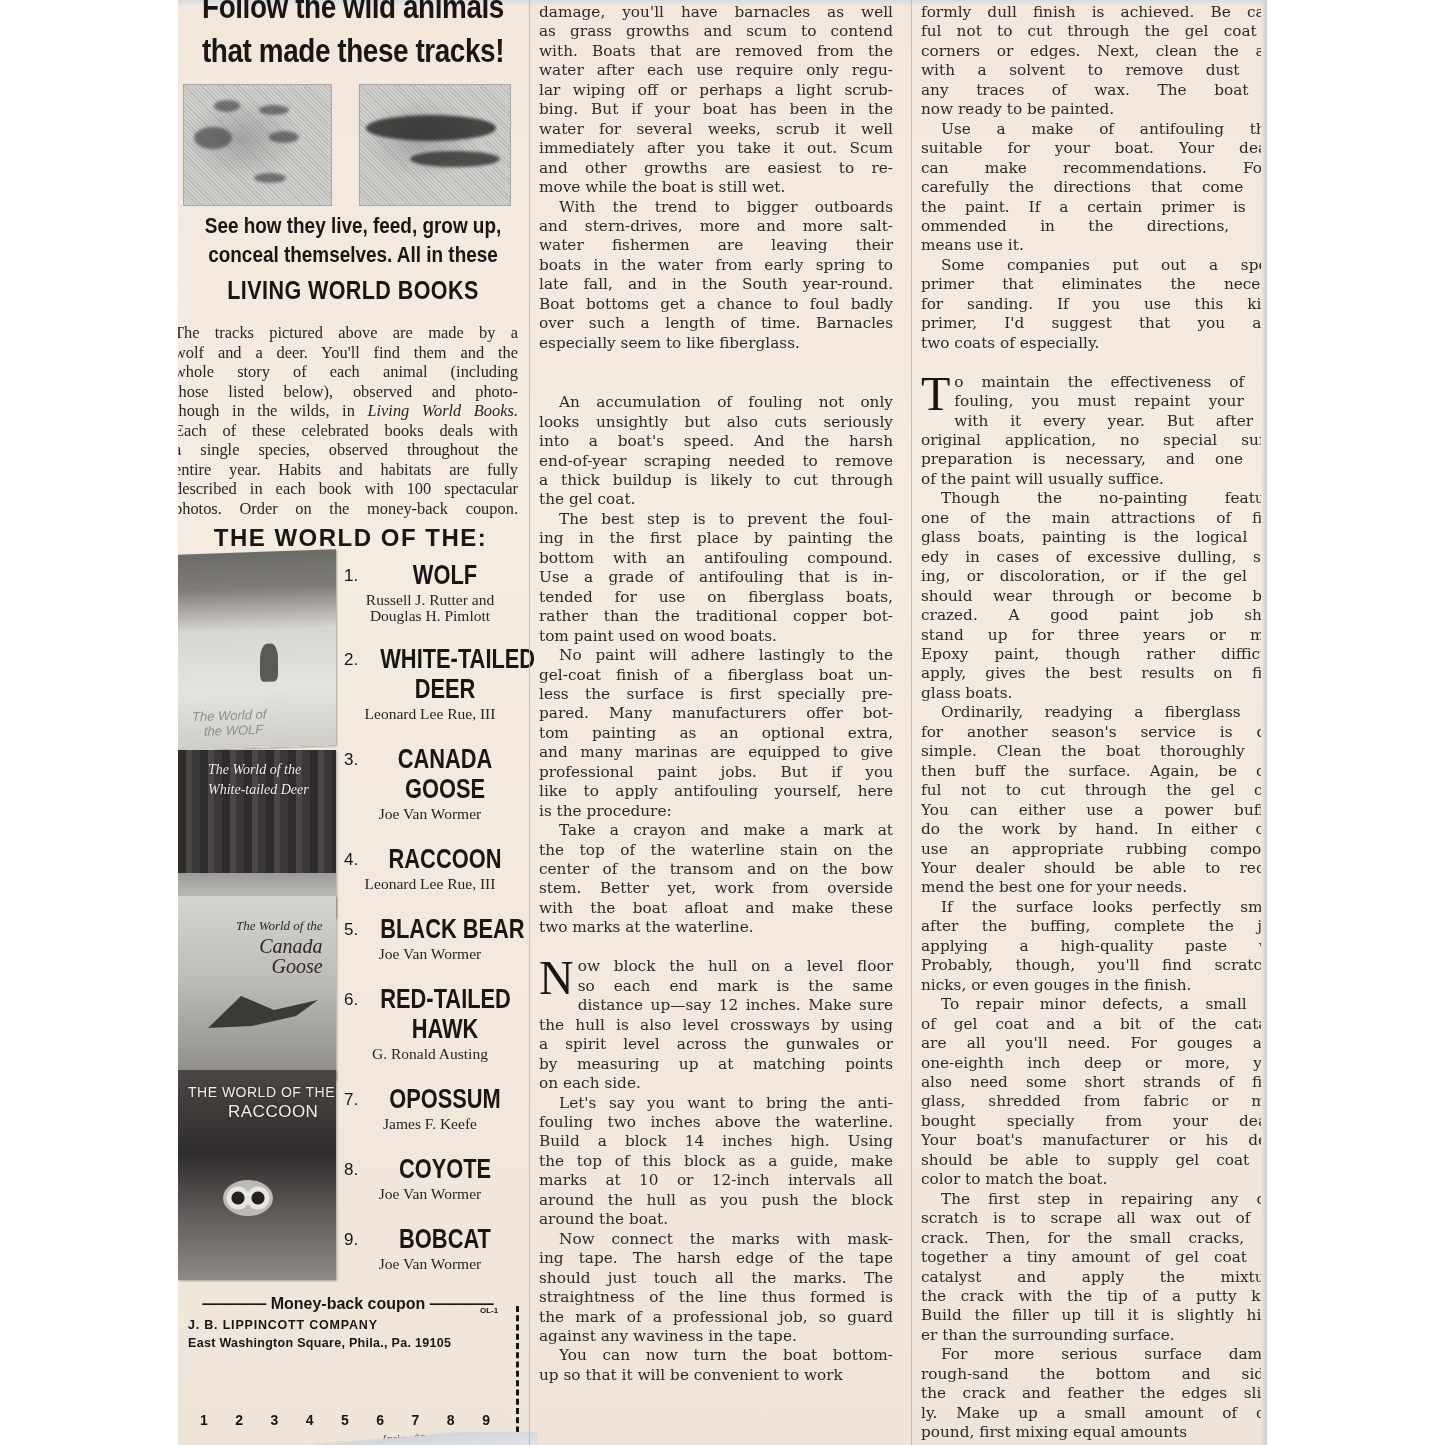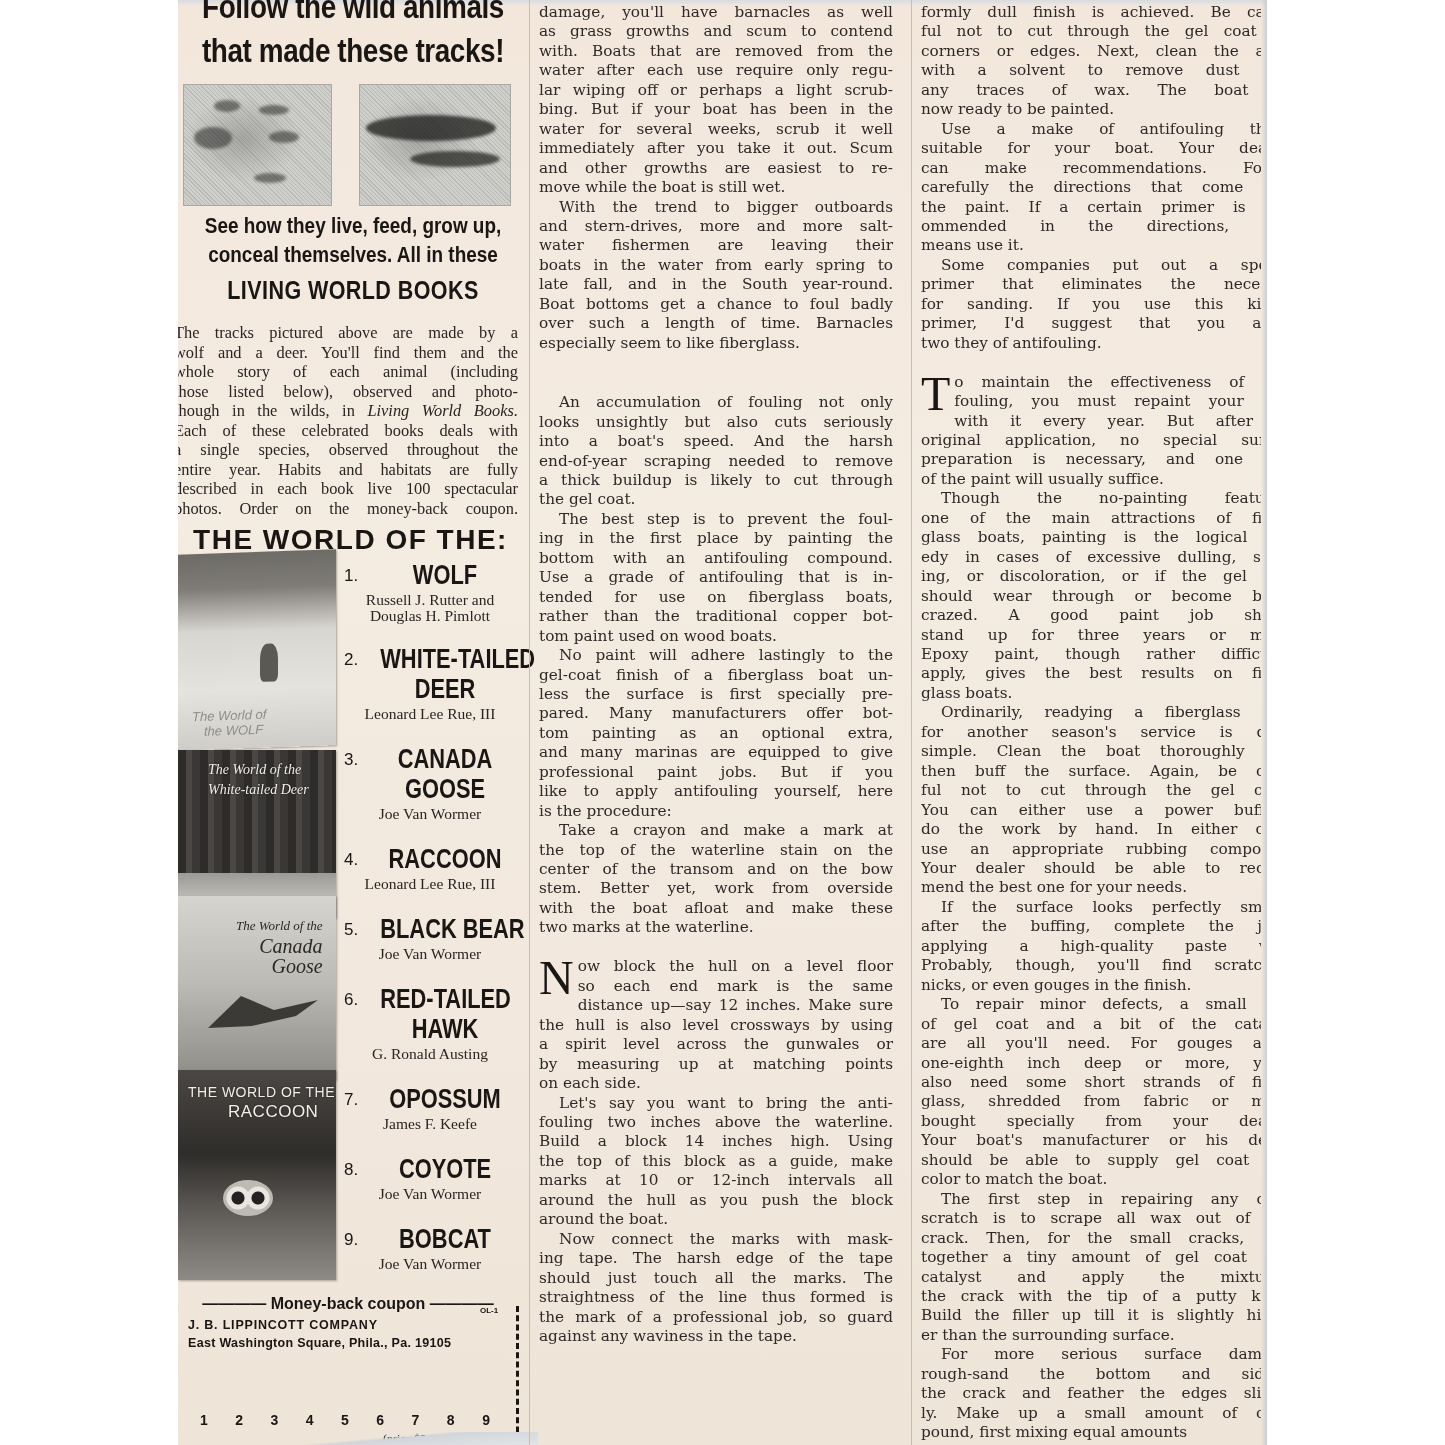--- a/index.html
+++ b/index.html
@@ -61,21 +61,21 @@
   .ad .blurb {
     position: absolute; left: -4px; top: 323px; width: 344px;
     font-family: "Liberation Serif", serif; font-size: 16.4px; line-height: 19.5px;
     color: #2a2522; text-align: justify; text-align-last: justify;
   }
   .ad .blurb .line { display: block; white-space: nowrap; text-align: justify; text-align-last: justify; }
   .ad .blurb em { font-style: italic; }
 
   .ad .world-of {
     position: absolute; left: 0; width: 345px; top: 524px; text-align: center;
-    font-family: "Liberation Sans", sans-serif; font-weight: bold; font-size: 28px; letter-spacing: 1.5px;
+    font-family: "Liberation Sans", sans-serif; font-weight: bold; font-size: 24px; letter-spacing: 1.5px;
     color: #1a1614;
   }
 
   .covers {
     position: absolute; left: 0; top: 552px; width: 158px; height: 728px;
   }
   .cover {
     position: absolute; left: 0; width: 158px; box-shadow: 1px 1px 2px rgba(0,0,0,0.3);
     overflow: hidden;
   }
@@ -211,21 +211,21 @@
 
     <div class="blurb">
       <span class="line">The tracks pictured above are made by a</span>
       <span class="line">wolf and a deer. You'll find them and the</span>
       <span class="line">whole story of each animal (including</span>
       <span class="line">those listed below), observed and photo-</span>
       <span class="line"><span>though in the wilds, in</span> <em>Living World Books.</em></span>
       <span class="line">Each of these celebrated books deals with</span>
       <span class="line">a single species, observed throughout the</span>
       <span class="line">entire year. Habits and habitats are fully</span>
-      <span class="line">described in each book live 100 spectacular</span>
+      <span class="line">described in each book with 100 spectacular</span>
       <span class="line">photos. Order on the money-back coupon.</span>
     </div>
 
     <div class="world-of">THE WORLD OF THE:</div>
 
     <div class="covers">
       <div class="cover wolf">
         <div class="wolf-shape"></div>
         <div class="cover-title">
           <div>The World of</div>
@@ -413,20 +413,24 @@
         <span class="ln last">around the boat.</span>
       </p>
       <p class="para">
         <span class="ln" style="padding-left: 20px;">Now connect the marks with mask-</span>
         <span class="ln">ing tape. The harsh edge of the tape</span>
         <span class="ln">should just touch all the marks. The</span>
         <span class="ln">straightness of the line thus formed is</span>
         <span class="ln">the mark of a professional job, so guard</span>
         <span class="ln last">against any waviness in the tape.</span>
       </p>
+      <p class="para">
+        <span class="ln" style="padding-left: 20px;">You can now turn the boat bottom-</span>
+        <span class="ln last">up so that it will be convenient to work</span>
+      </p>
     </div>
 
   <div class="article-col right">
     <div class="inner" id="col-right">
         <p class="para">
           <span class="ln">formly dull finish is achieved. Be care</span>
           <span class="ln">ful not to cut through the gel coat a</span>
           <span class="ln">corners or edges. Next, clean the are</span>
           <span class="ln">with a solvent to remove dust an</span>
           <span class="ln">any traces of wax. The boat i</span>
@@ -439,21 +443,21 @@
           <span class="ln">carefully the directions that come wi</span>
           <span class="ln">the paint. If a certain primer is re</span>
           <span class="ln">ommended in the directions, by</span>
           <span class="ln last">means use it.</span>
         </p>
         <p class="para">
           <span class="ln" style="padding-left: 20px;">Some companies put out a speci</span>
           <span class="ln">primer that eliminates the necessi</span>
           <span class="ln">for sanding. If you use this kind</span>
           <span class="ln">primer, I'd suggest that you app</span>
-          <span class="ln last">two they of antifouling.</span>
+          <span class="ln last">two coats of especially.</span>
         </p>
         <div class="section-gap"></div>
         <p class="para">
           <span class="dropcap">T</span>
           <span class="ln">o maintain the effectiveness of an</span>
           <span class="ln">fouling, you must repaint your bo</span>
           <span class="ln">with it every year. But after t</span>
           <span class="ln">original application, no special surfa</span>
           <span class="ln">preparation is necessary, and one co</span>
           <span class="ln last">of the paint will usually suffice.</span>

